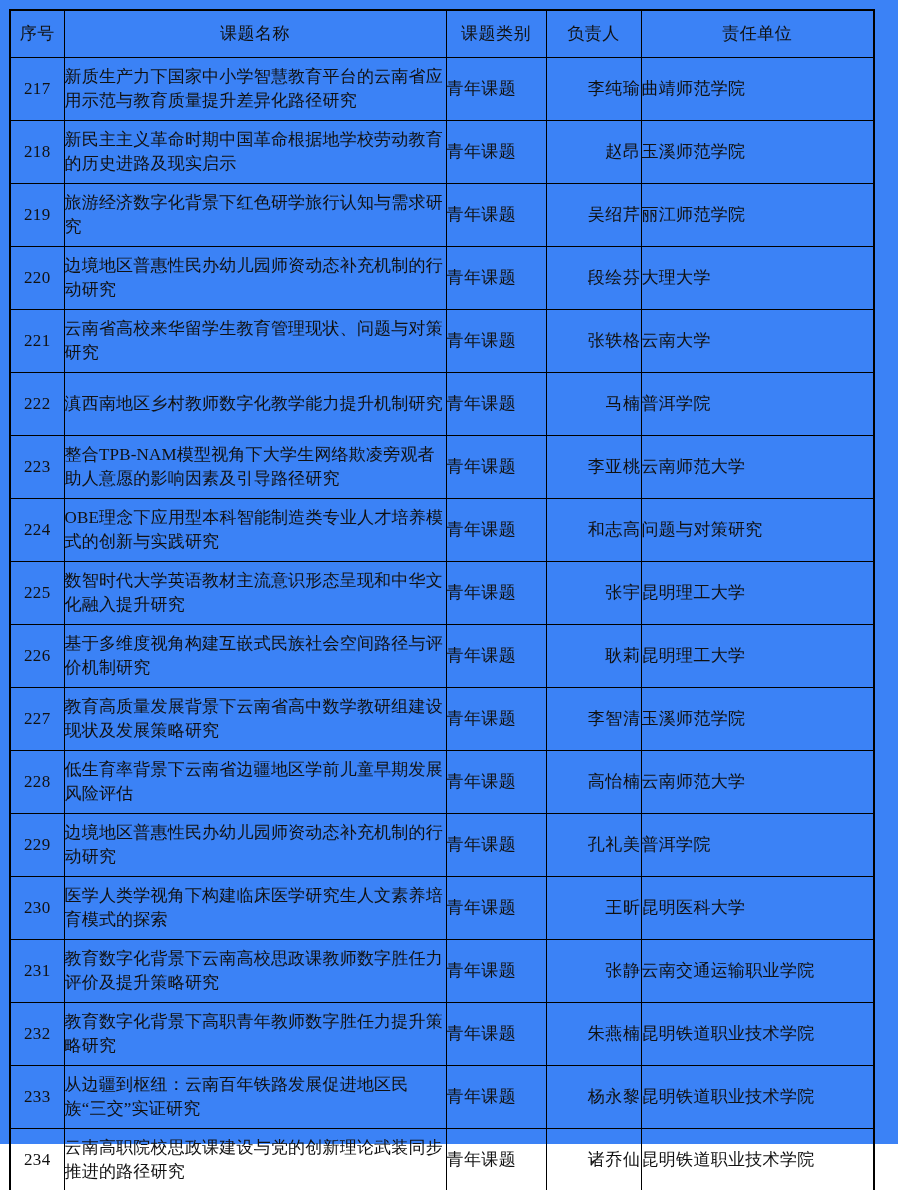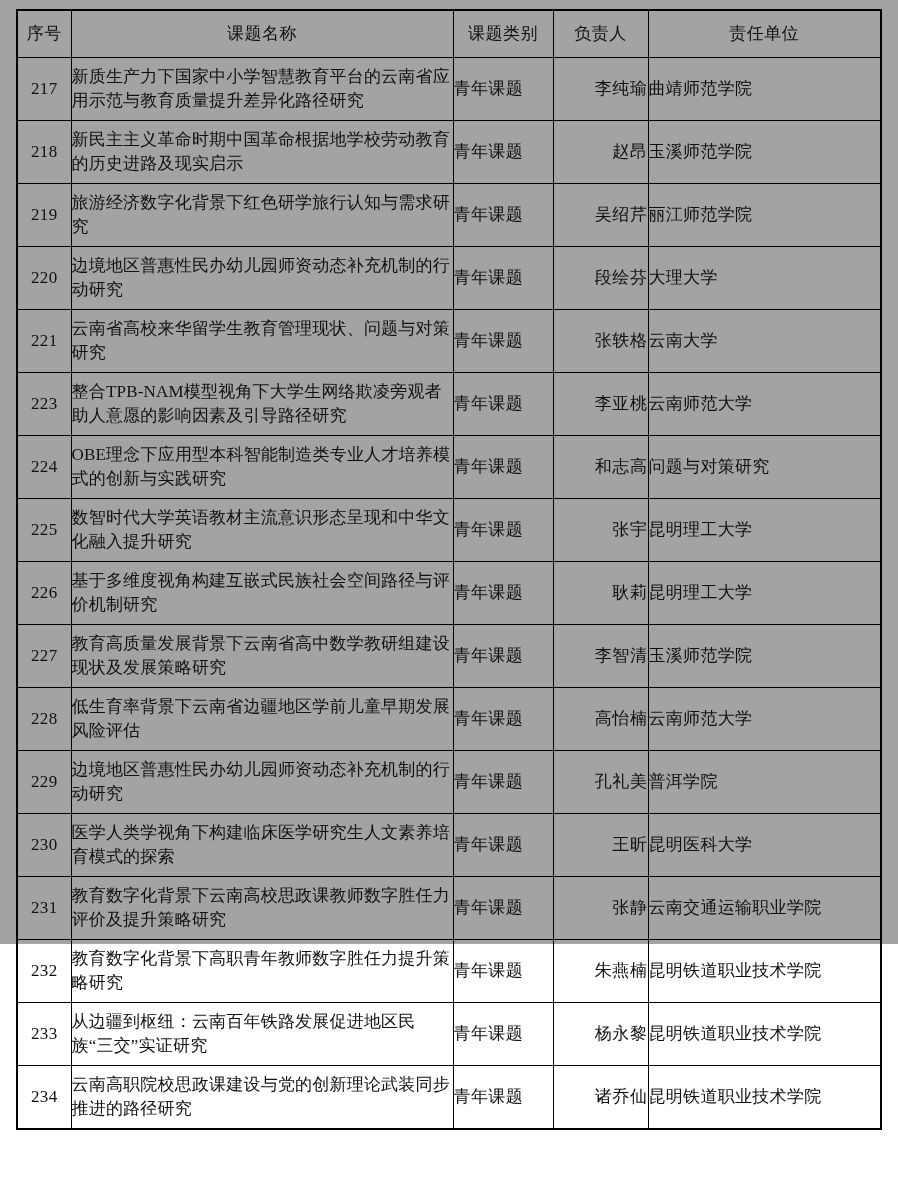--- a/index.html
+++ b/index.html
@@ -10,24 +10,24 @@
   }
   body {
     width: 898px;
     height: 1190px;
     font-family: "Liberation Serif", "DejaVu Serif", serif;
     color: #111111;
     overflow: hidden;
   }
   .page {
     width: 898px;
-    height: 944px;
+    height: 1144px;
     box-sizing: border-box;
-    padding: 9px 10px 8px 16px;
-    background: #a3a3a3;
+    padding: 9px 10px 8px 9px;
+    background: #3b82f6;
   }
   table.grid {
     border-collapse: collapse;
     table-layout: fixed;
     width: 864px;
     border: 2px solid #000000;
   }
   table.grid col.c-seq    { width: 54px; }
   table.grid col.c-title  { width: 382px; }
   table.grid col.c-cat    { width: 100px; }
@@ -127,20 +127,27 @@
           <td class="unit">大理大学</td>
         </tr>
         <tr>
           <td class="seq">221</td>
           <td class="title">云南省高校来华留学生教育管理现状、问题与对策研究</td>
           <td class="cat">青年课题</td>
           <td class="person">张轶格</td>
           <td class="unit">云南大学</td>
         </tr>
         <tr>
+          <td class="seq">222</td>
+          <td class="title">滇西南地区乡村教师数字化教学能力提升机制研究</td>
+          <td class="cat">青年课题</td>
+          <td class="person">马楠</td>
+          <td class="unit">普洱学院</td>
+        </tr>
+        <tr>
           <td class="seq">223</td>
           <td class="title">整合TPB-NAM模型视角下大学生网络欺凌旁观者助人意愿的影响因素及引导路径研究</td>
           <td class="cat">青年课题</td>
           <td class="person">李亚桃</td>
           <td class="unit">云南师范大学</td>
         </tr>
         <tr>
           <td class="seq">224</td>
           <td class="title">OBE理念下应用型本科智能制造类专业人才培养模式的创新与实践研究</td>
           <td class="cat">青年课题</td>

